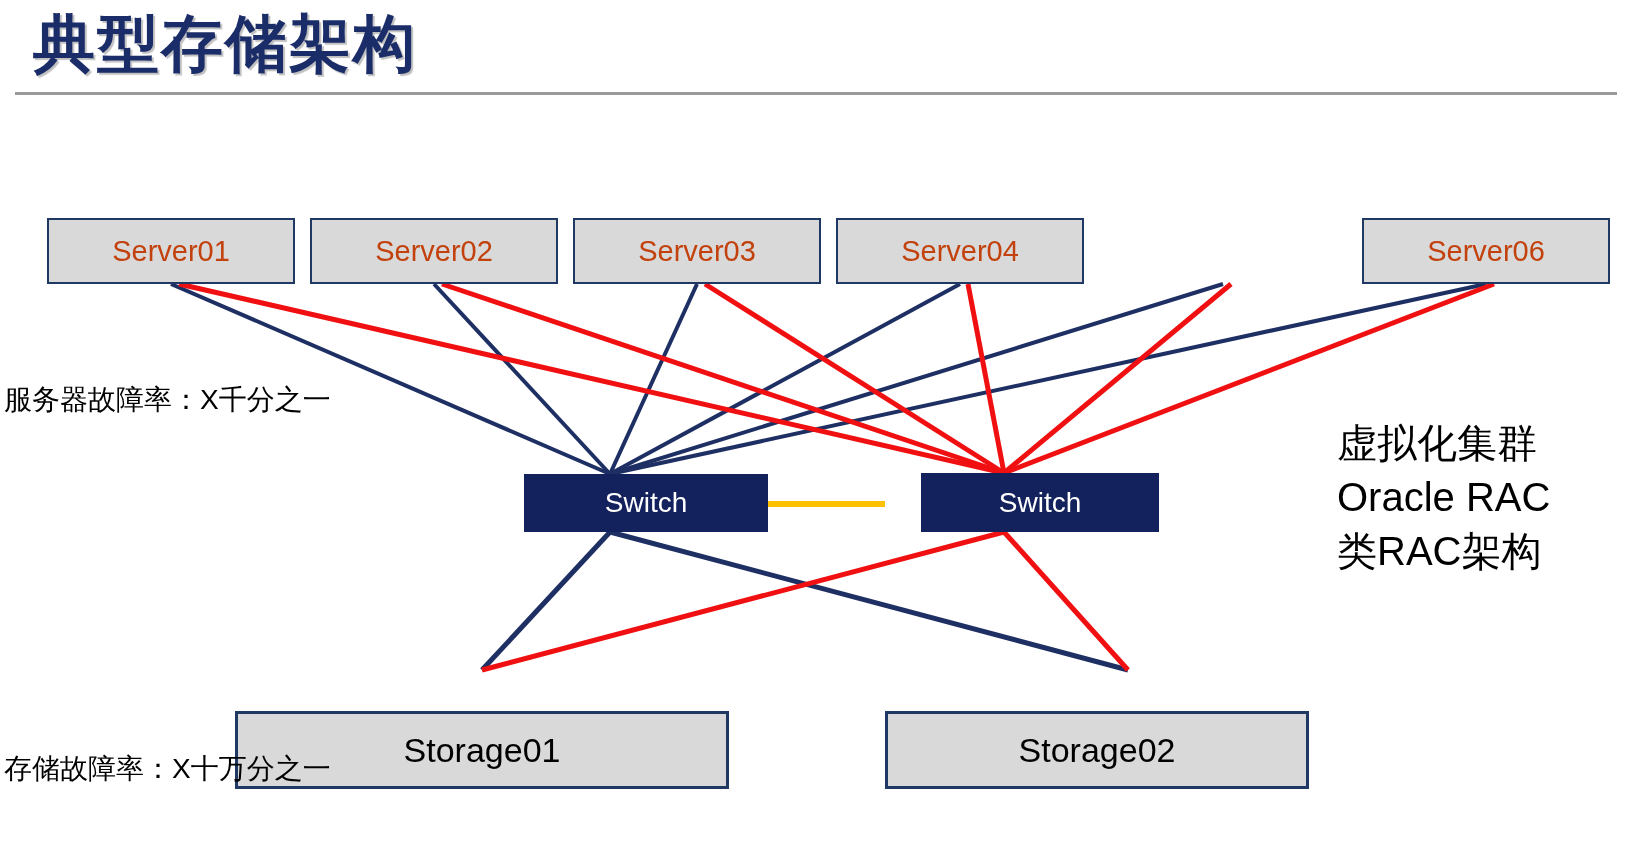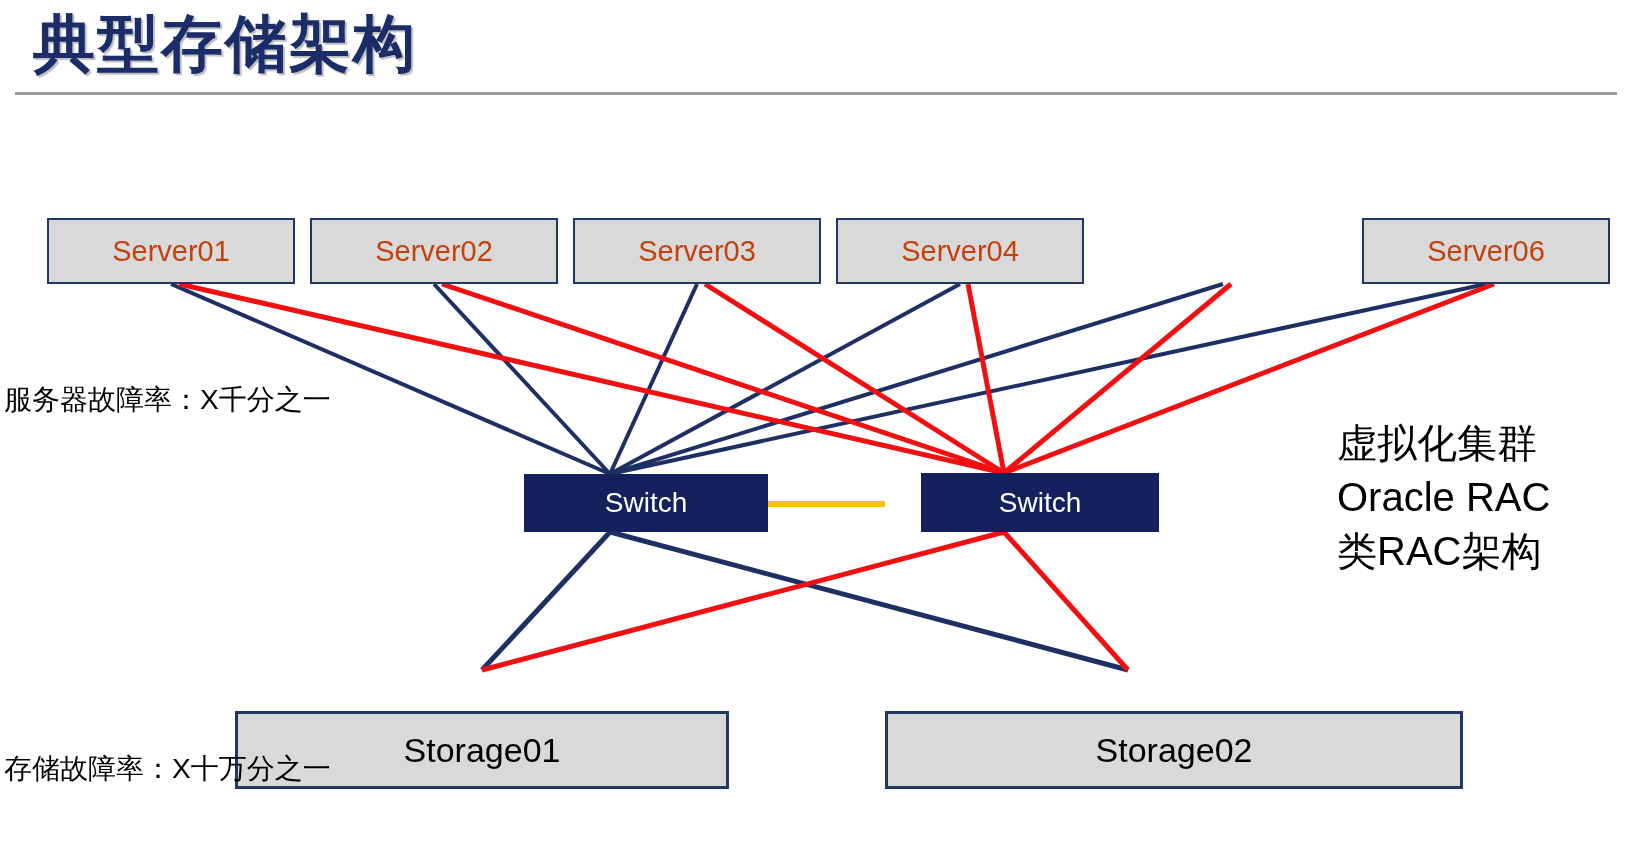--- a/index.html
+++ b/index.html
@@ -124,21 +124,21 @@
   <div class="node switch-box" style="left:488px; top:474px; width:244px; height:58px">
     <span>Switch</span>
   </div>
   <div class="node switch-box" style="left:885px; top:473px; width:238px; height:59px">
     <span>Switch</span>
   </div>
 
   <div class="node storage-box" style="left:235px; width:494px">
     <span>Storage01</span>
   </div>
-  <div class="node storage-box" style="left:885px; width:578px">
+  <div class="node storage-box" style="left:885px; width:424px">
     <span>Storage02</span>
   </div>
 
   <div class="annotation" style="left:4px; top:381px">服务器故障率：X千分之一</div>
   <div class="annotation" style="left:4px; top:750px">存储故障率：X十万分之一</div>
 
   <div class="cluster-note">
     <div>虚拟化集群</div>
     <div>Oracle RAC</div>
     <div>类RAC架构</div>

